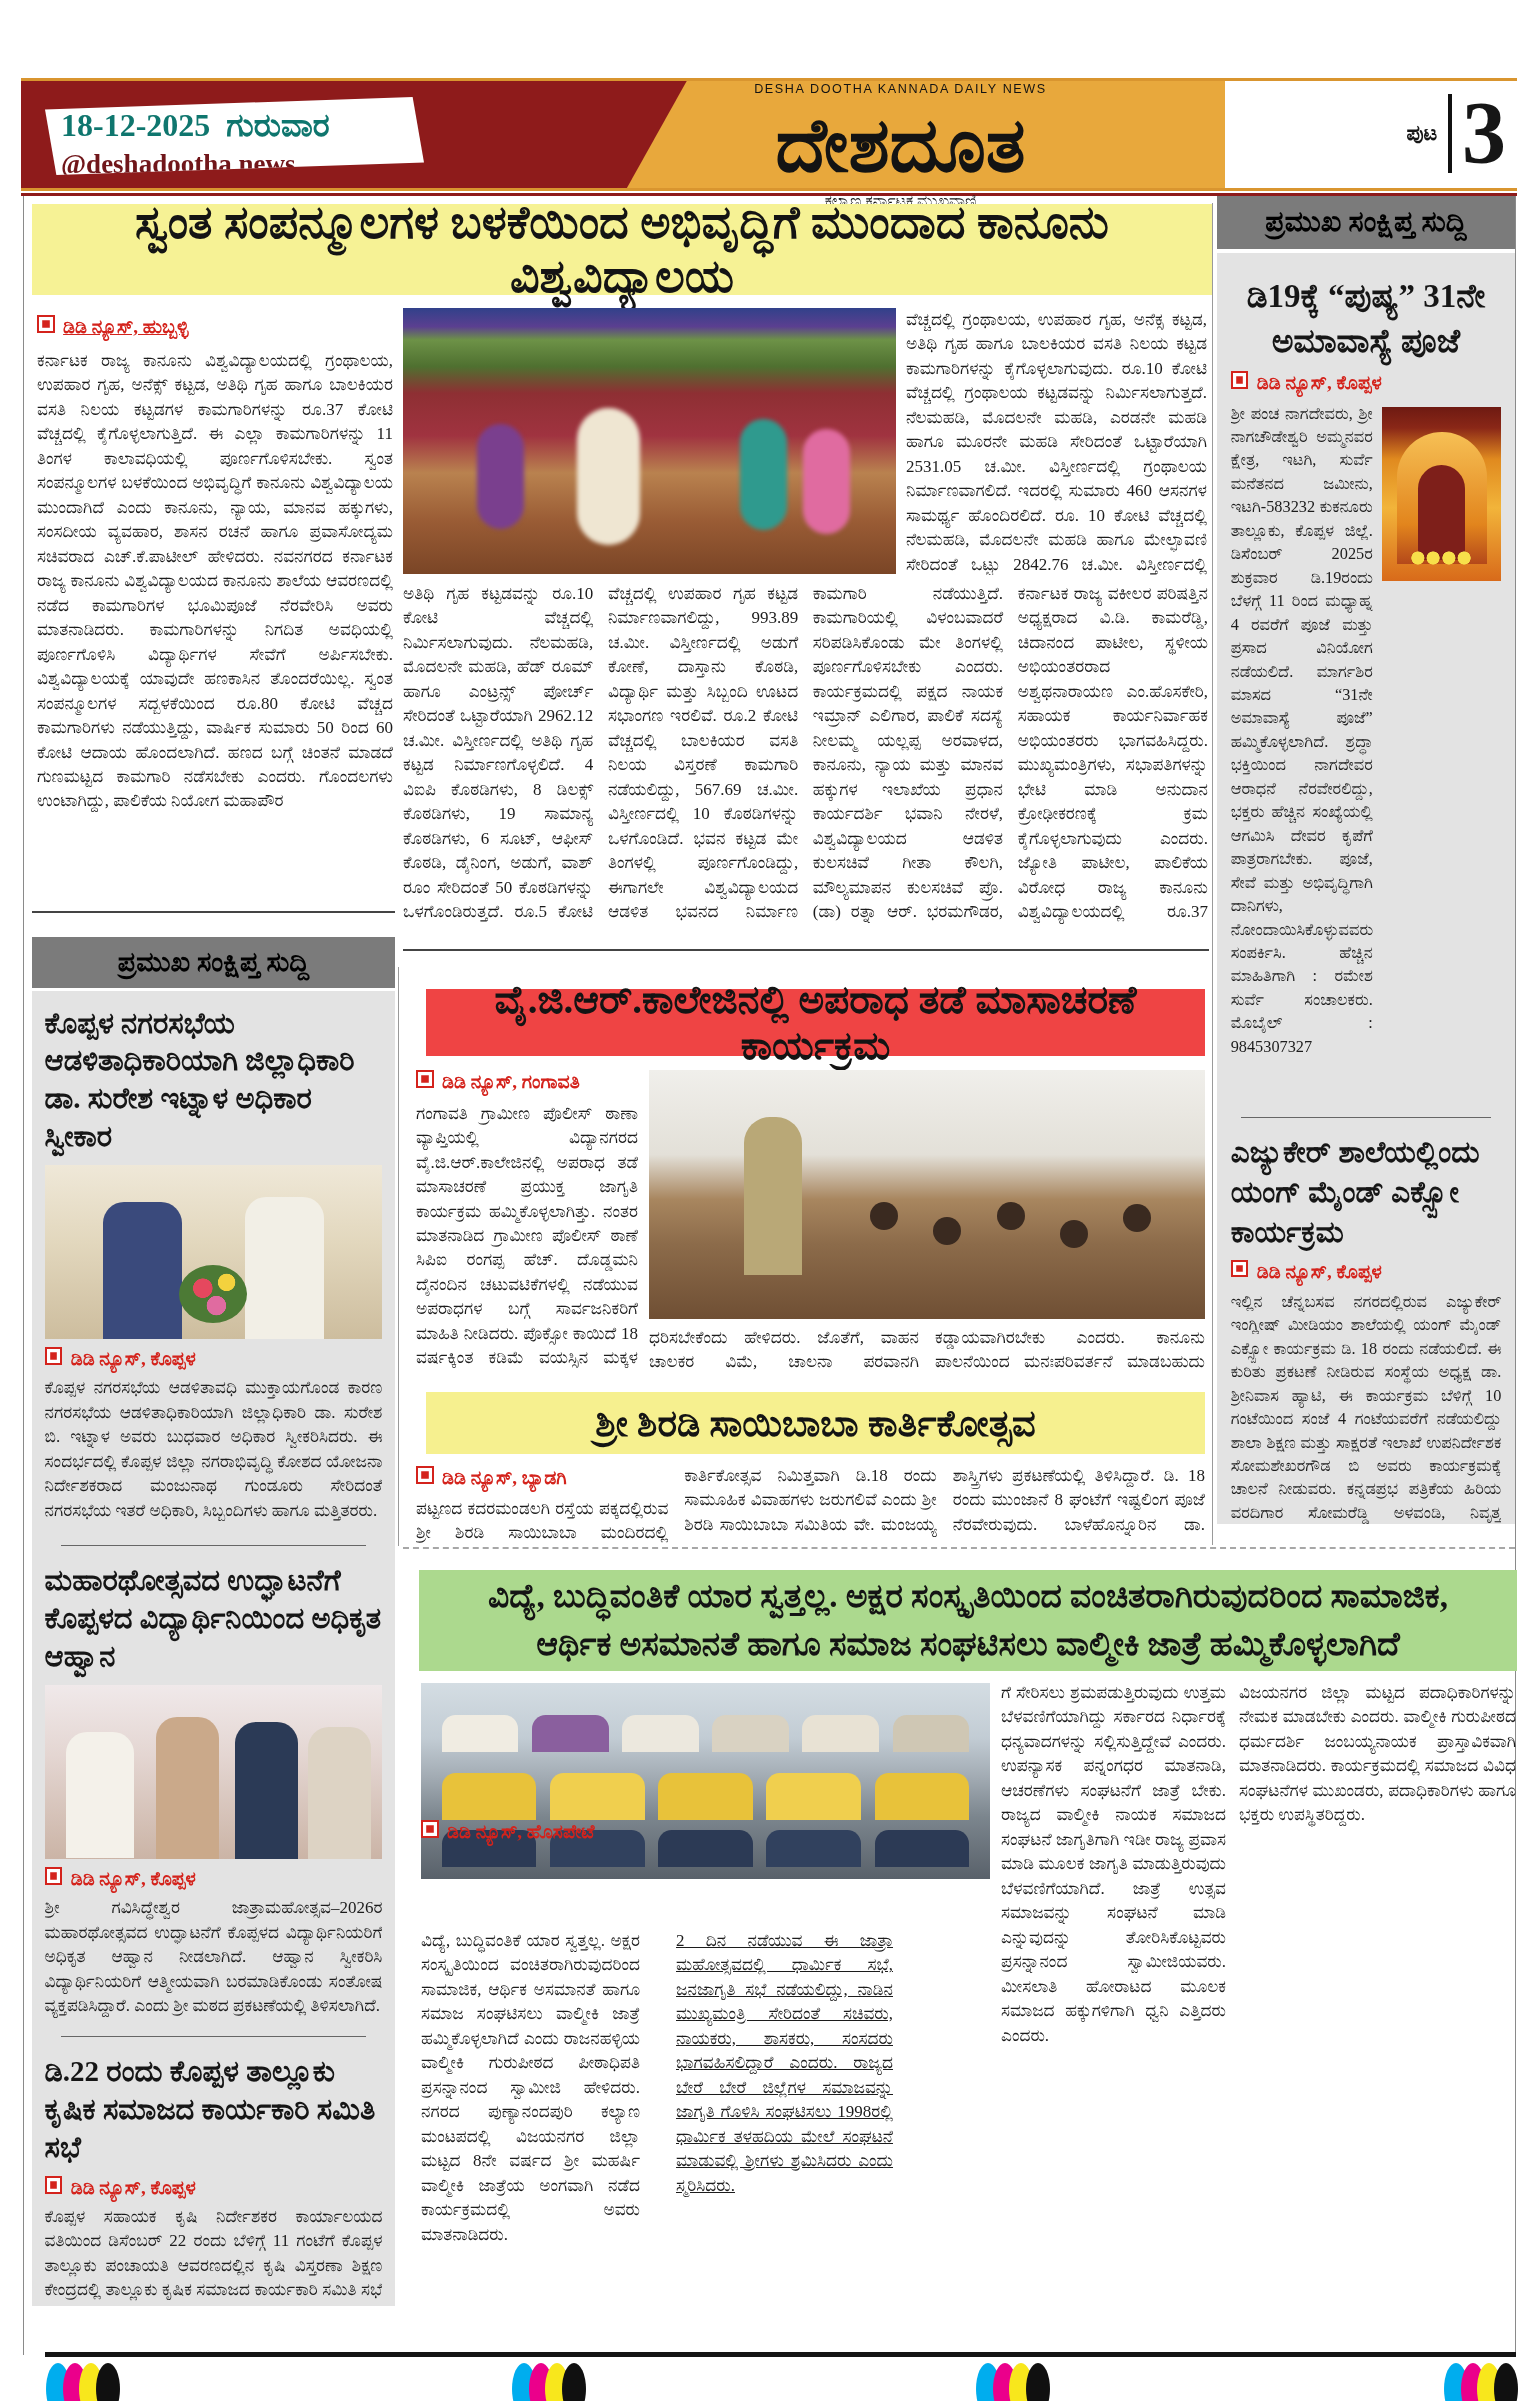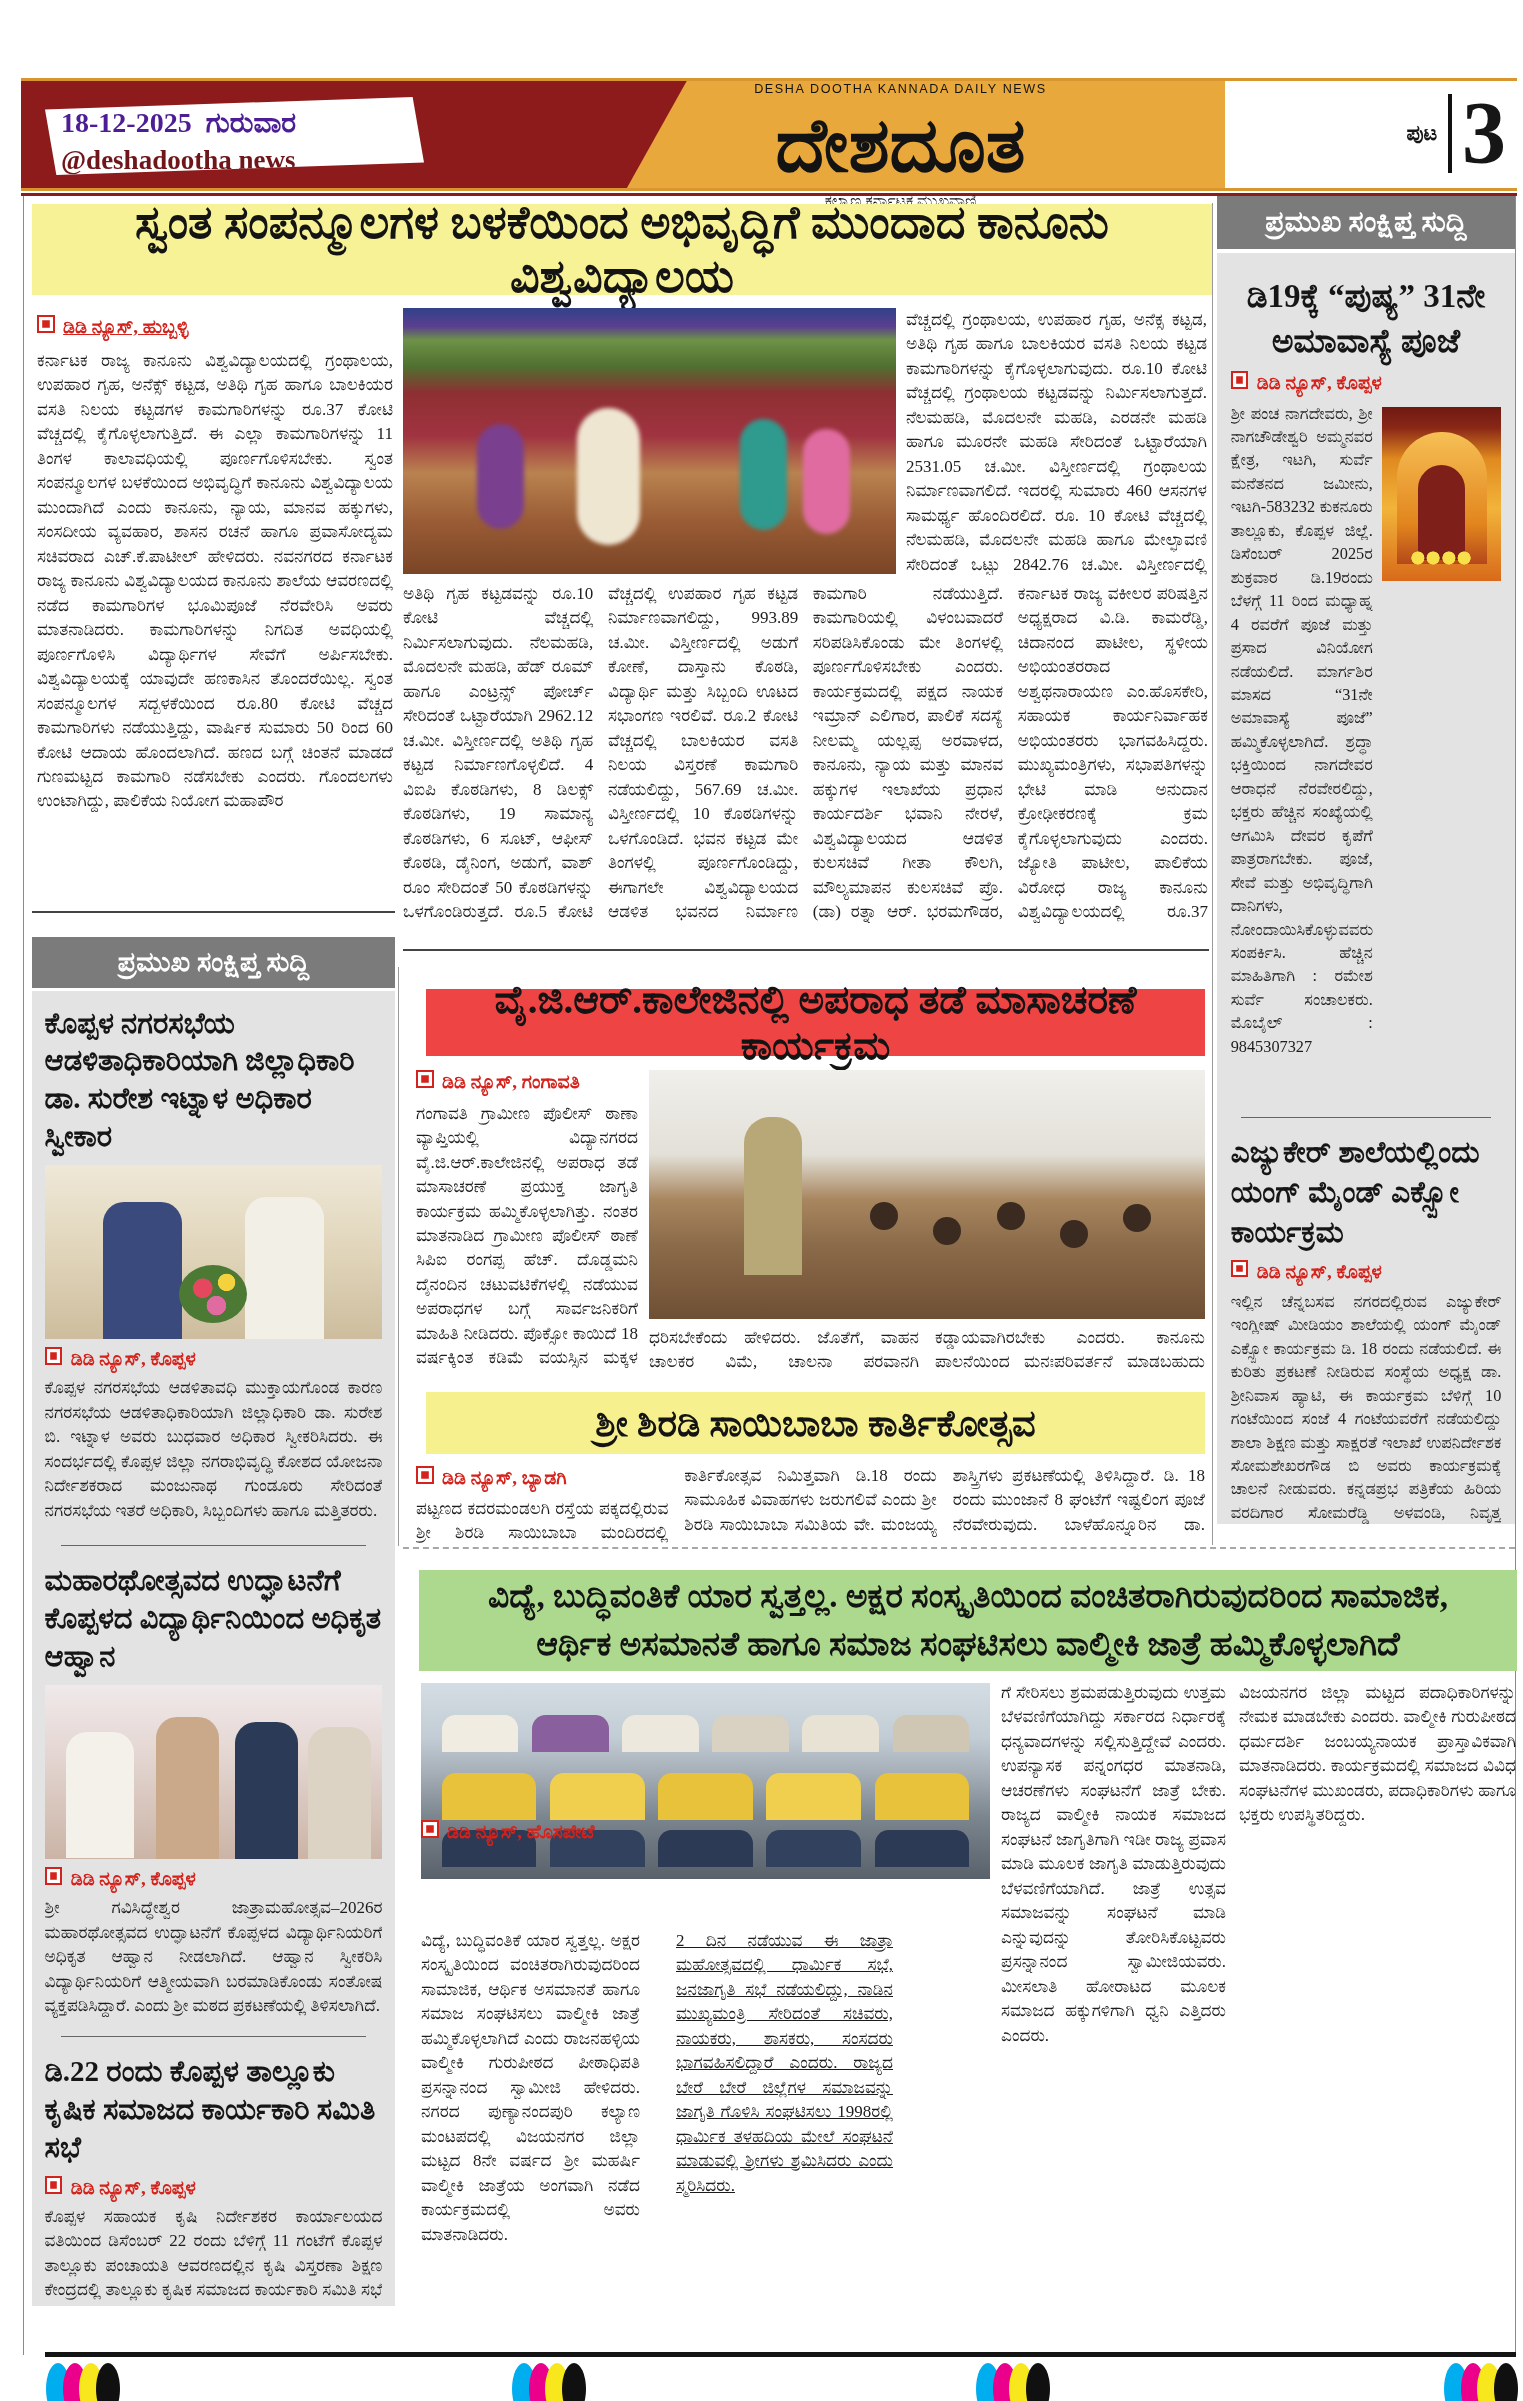--- a/index.html
+++ b/index.html
@@ -13,21 +13,21 @@
               box-shadow:inset 0 0 0 3.2px #ffffff;margin-right:8.4px;}
   
   .masthead{left:21px;top:78px;width:1496px;height:107px;background:#8e1b1b;
             border-top:3.7px solid #d9952f;border-bottom:3.7px solid #d9952f;}
   .masthead .gold{position:absolute;inset:0;background:#e8a83c;
             clip-path:polygon(44.5% 0,80.5% 0,80.5% 100%,40.5% 100%);}
   .masthead .white-end{position:absolute;top:0;bottom:0;left:80.5%;right:0;background:#ffffff;}
   .mast-rule{left:21px;top:193px;width:1496px;height:3.2px;background:#8e1b1b;}
   .date-box{left:45px;top:97px;width:379px;height:78px;background:#ffffff;
             clip-path:polygon(0 16%,97% 0,100% 84%,3% 100%);padding:4.2px 16px;box-sizing:border-box;}
-  .date-line{font-size:28px;font-weight:bold;color:#4c1d95;margin-top:6.3px;}
+  .date-line{font-size:32px;font-weight:bold;color:#0f766e;margin-top:6.3px;}
   .social-line{font-size:27px;font-weight:bold;color:#70161a;margin-top:4.2px;}
   .logo-block{left:690px;top:82px;width:421px;text-align:center;color:#131313;}
   .logo-eng{font-size:12.6px;font-weight:normal;letter-spacing:1.6px;font-family:"Liberation Sans",sans-serif;}
   .logo-main{font-size:75px;font-weight:bold;line-height:1.05;margin-top:11px;}
   .logo-tag{font-size:16px;margin-top:6px;}
   .pagenum-block{left:1285px;top:88px;width:221px;height:90px;display:flex;align-items:center;
                  justify-content:flex-end;gap:10.5px;}
   .pagenum-label{font-size:21px;font-weight:bold;}
   .pagenum-bar{width:3.7px;height:79px;background:#111;}
   .pagenum-num{font-size:88px;font-weight:bold;line-height:1;}
@@ -48,21 +48,21 @@
   .lead-byline{left:37px;top:315px;text-decoration:underline;}
   .lead-col-left{left:37px;top:349px;width:356px;height:586px;}
   .lead-photo{left:403px;top:308px;width:493px;height:266px;
      background:linear-gradient(180deg,#31418a 0%,#5b3f90 7%,#6d9247 12%,#4f7030 22%,#8e2f33 32%,#a03340 48%,#b9824f 62%,#9a5c35 80%,#7a4526 100%);}
   .lead-photo .blob{position:absolute;border-radius:50%;filter:blur(2.1px);}
   .lead-col-right{left:906px;top:308px;width:301px;height:267px;}
   .lead-below{left:403px;top:582px;width:805px;height:349px;column-count:4;column-gap:14.7px;}
   .rule-left{left:32px;top:911px;width:363px;height:1.6px;background:#444;}
   .rule-mid{left:403px;top:949px;width:806px;height:1.6px;background:#444;}
   
-  .gray-bar{background:#7b7b7b;color:#ffffff;display:flex;align-items:center;justify-content:center;
+  .gray-bar{background:#7b7b7b;color:#000000;display:flex;align-items:center;justify-content:center;
             font-weight:bold;}
   .left-gray-bar{left:32px;top:937px;width:363px;height:51px;font-size:27px;}
   .left-box{left:32px;top:991px;width:363px;height:1315px;background:#e3e3e3;
             padding:13.7px 12.6px;box-sizing:border-box;overflow:hidden;}
   .brief-headline{font-size:29px;font-weight:bold;line-height:1.3;margin-bottom:9.5px;}
   .brief-photo{width:100%;height:174px;position:relative;margin:3.2px 0 8.4px 0;}
   .photo1{background:linear-gradient(180deg,#efe8d8 0%,#e2d7bd 45%,#cdbd9e 100%);}
   .photo2{background:linear-gradient(180deg,#f0e9ea 0%,#e4d6d2 40%,#cbb4a6 100%);}
   .fig{position:absolute;border-radius:21px 21px 0 0;}
   .brief-byline{margin:4.2px 0 6.3px 0;}

